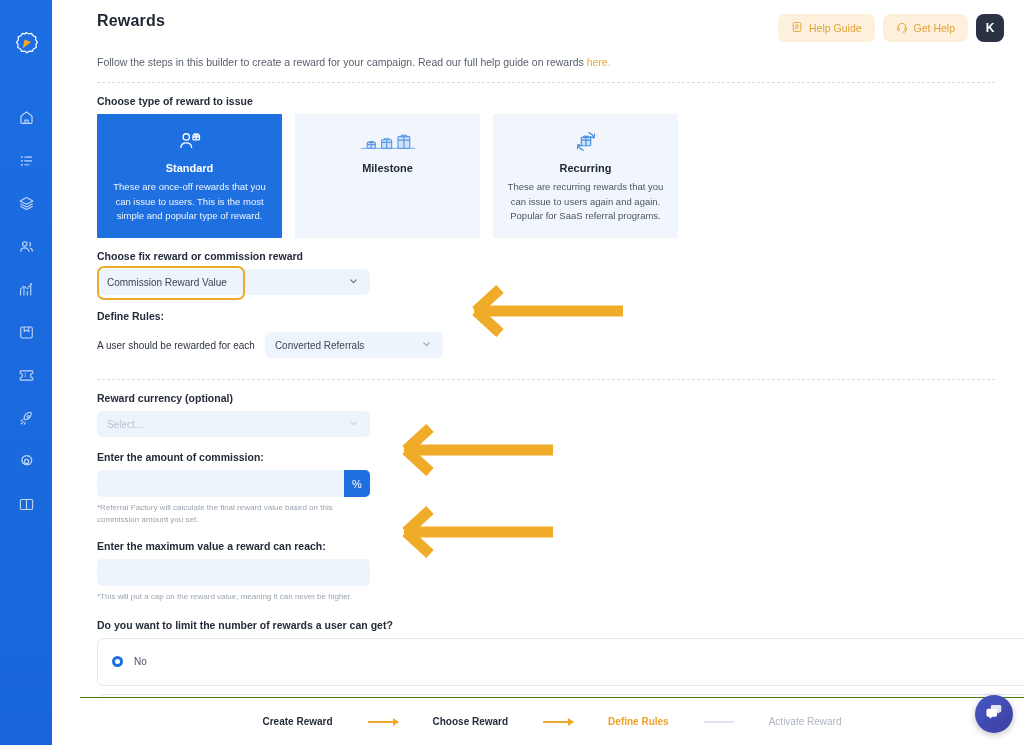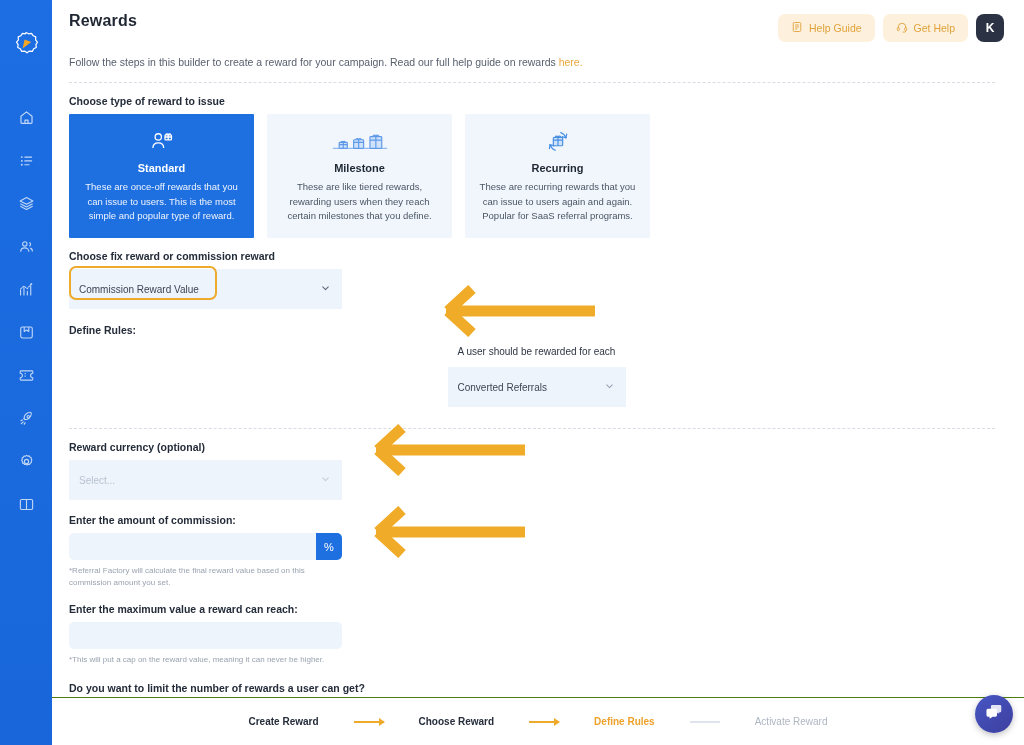--- a/index.html
+++ b/index.html
@@ -7,20 +7,21 @@
     width: 1024px; height: 745px;
     background: #1a1a1a;
     font-family: "Liberation Sans", sans-serif;
     overflow: hidden;
   }
   #app {
     position: relative;
     width: 1024px; height: 745px;
     background: #ffffff;
     display: flex;
+    gap: 28px;
   }
 
   
   .sidebar {
     width: 52px;
     flex: 0 0 52px;
     background: #1b6ae0;
     background: linear-gradient(180deg,#1d6ee3 0%,#1866da 100%);
     display: flex;
     flex-direction: column;
@@ -157,23 +158,23 @@
     font-size: 9.5px;
     line-height: 1.55;
     color: #4b5563;
   }
   .card.active .card-desc { color: #eef4fd; }
 
   
   .select {
     position: relative;
     width: 273px;
-    height: 40px;
+    height: 26px;
     background: #eef4fb;
-    border-radius: 0;
+    border-radius: 6px;
     display: flex;
     align-items: center;
     padding: 0 10px;
     font-size: 10px;
     color: #3c4554;
     cursor: pointer;
     margin-left: 9px;
   }
   .select .chev {
     position: absolute;
@@ -187,21 +188,20 @@
     border-radius: 7px;
     pointer-events: none;
   }
 
   .rule-row {
     display: flex;
     align-items: center;
     gap: 10px;
     margin-left: 9px;
     margin-top: 10px;
-    flex-direction: column;
   }
   .rule-text { font-size: 10px; color: #2d3542; }
   .rule-row .select { margin-left: 0; width: 178px; }
 
   .input-wrap {
     position: relative;
     width: 273px;
     height: 27px;
     margin-left: 9px;
     display: flex;
@@ -504,21 +504,20 @@
               <path d="M13.5 15.2 c-.8-1.4-2.7-.8-2 .3 M13.5 15.2 c.8-1.4 2.7-.8 2 .3"></path>
               <rect x="25" y="12.5" width="11" height="9.5" rx="1" fill="#cfe2fa"></rect>
               <path d="M30.5 12.5 v9.5 M25 15.5 h11"></path>
               <path d="M30.5 12.2 c-1-1.7-3.2-1-2.4.3 M30.5 12.2 c1-1.7 3.2-1 2.4.3"></path>
               <rect x="43" y="9" width="13" height="13" rx="1" fill="#cfe2fa"></rect>
               <path d="M49.5 9 v13 M43 13 h13"></path>
               <path d="M49.5 8.7 c-1.2-2-3.8-1.2-2.9.3 M49.5 8.7 c1.2-2 3.8-1.2 2.9.3"></path>
             </svg>
           </div>
           <div class="card-title">Milestone</div>
-          <div class="card-desc">These are like tiered rewards, rewarding users when they reach certain milestones that you define.</div>
         </div>
 
         <div class="card">
           <div class="card-icon">
             <svg width="30" height="28" viewBox="0 0 32 30" fill="none" stroke="#4a90e2" stroke-width="1.3" stroke-linejoin="round">
               <rect x="11" y="10" width="10" height="9" rx="1" fill="#cfe2fa"></rect>
               <path d="M16 10 v9 M11 13 h10"></path>
               <path d="M16 9.7 c-1-1.7-3.2-1-2.4.3 M16 9.7 c1-1.7 3.2-1 2.4.3"></path>
               <path d="M24.5 10.5 a9 9 0 0 0-5.5-5.6" stroke-linecap="round"></path>
               <path d="M25.3 6.5 l-.7 4.2 -4-1.4" stroke-linecap="round"></path>

